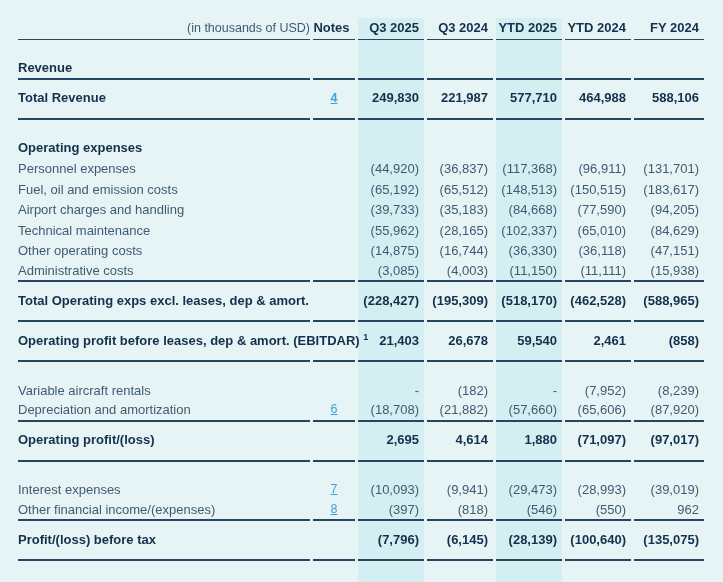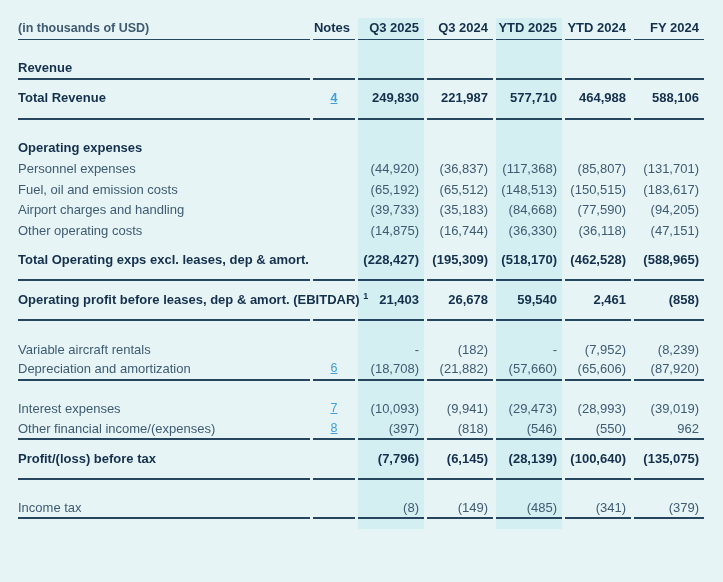--- a/index.html
+++ b/index.html
@@ -27,27 +27,27 @@
     vertical-align: middle;
     overflow: visible;
   }
   thead tr { height: 22px; }
   thead th {
     font-weight: bold;
     color: var(--strong, #14304c);
     border-bottom: 1.5px solid var(--rule, #26465f);
   }
   th.unit {
-    font-weight: bold;
+    font-weight: normal;
     font-size: 12.5px;
-    text-align: left;
+    text-align: right;
     color: var(--text, #3f5b71);
   }
   th.num, td.num { text-align: right; padding-right: 5px; }
-  th.notes-h { text-align: right; padding-right: 5px; }
+  th.notes-h { text-align: center; padding-right: 5px; }
   td.notes { text-align: center; font-size: 12.5px; }
   tr.item    { height: 20.5px; }
   tr.section { height: 21px; }
   tr.total   { height: 40px; }
   tr.spacer  { height: 18.5px; }
   tr.tail    { height: 10px; }
   tr.total td, tr.section td.label {
     font-weight: bold;
     color: var(--strong, #14304c);
   }
@@ -128,21 +128,21 @@
         <td class="num"></td>
         <td class="num"></td>
         <td class="num"></td>
       </tr>
       <tr class="item">
         <td class="label"><span>Personnel expenses</span></td>
         <td class="notes"></td>
         <td class="num">(44,920)</td>
         <td class="num">(36,837)</td>
         <td class="num">(117,368)</td>
-        <td class="num">(85,807)</td>
+        <td class="num">(96,911)</td>
         <td class="num">(131,701)</td>
       </tr>
       <tr class="item">
         <td class="label"><span>Fuel, oil and emission costs</span></td>
         <td class="notes"></td>
         <td class="num">(65,192)</td>
         <td class="num">(65,512)</td>
         <td class="num">(148,513)</td>
         <td class="num">(150,515)</td>
         <td class="num">(183,617)</td>
@@ -150,27 +150,45 @@
       <tr class="item">
         <td class="label"><span>Airport charges and handling</span></td>
         <td class="notes"></td>
         <td class="num">(39,733)</td>
         <td class="num">(35,183)</td>
         <td class="num">(84,668)</td>
         <td class="num">(77,590)</td>
         <td class="num">(94,205)</td>
       </tr>
       <tr class="item">
+        <td class="label"><span>Technical maintenance</span></td>
+        <td class="notes"></td>
+        <td class="num">(55,962)</td>
+        <td class="num">(28,165)</td>
+        <td class="num">(102,337)</td>
+        <td class="num">(65,010)</td>
+        <td class="num">(84,629)</td>
+      </tr>
+      <tr class="item">
         <td class="label"><span>Other operating costs</span></td>
         <td class="notes"></td>
         <td class="num">(14,875)</td>
         <td class="num">(16,744)</td>
         <td class="num">(36,330)</td>
         <td class="num">(36,118)</td>
         <td class="num">(47,151)</td>
+      </tr>
+      <tr class="item rule">
+        <td class="label"><span>Administrative costs</span></td>
+        <td class="notes"></td>
+        <td class="num">(3,085)</td>
+        <td class="num">(4,003)</td>
+        <td class="num">(11,150)</td>
+        <td class="num">(11,111)</td>
+        <td class="num">(15,938)</td>
       </tr>
       <tr class="total rule">
         <td class="label"><span>Total Operating exps excl. leases, dep &amp; amort.</span></td>
         <td class="notes"></td>
         <td class="num">(228,427)</td>
         <td class="num">(195,309)</td>
         <td class="num">(518,170)</td>
         <td class="num">(462,528)</td>
         <td class="num">(588,965)</td>
       </tr>
@@ -203,20 +221,29 @@
       </tr>
       <tr class="item rule">
         <td class="label"><span>Depreciation and amortization</span></td>
         <td class="notes"><a class="note">6</a></td>
         <td class="num">(18,708)</td>
         <td class="num">(21,882)</td>
         <td class="num">(57,660)</td>
         <td class="num">(65,606)</td>
         <td class="num">(87,920)</td>
       </tr>
+      <tr class="total rule">
+        <td class="label"><span>Operating profit/(loss)</span></td>
+        <td class="notes"></td>
+        <td class="num">2,695</td>
+        <td class="num">4,614</td>
+        <td class="num">1,880</td>
+        <td class="num">(71,097)</td>
+        <td class="num">(97,017)</td>
+      </tr>
       <tr class="spacer">
         <td></td>
         <td></td>
         <td></td>
         <td></td>
         <td></td>
         <td></td>
         <td></td>
       </tr>
       <tr class="item">

